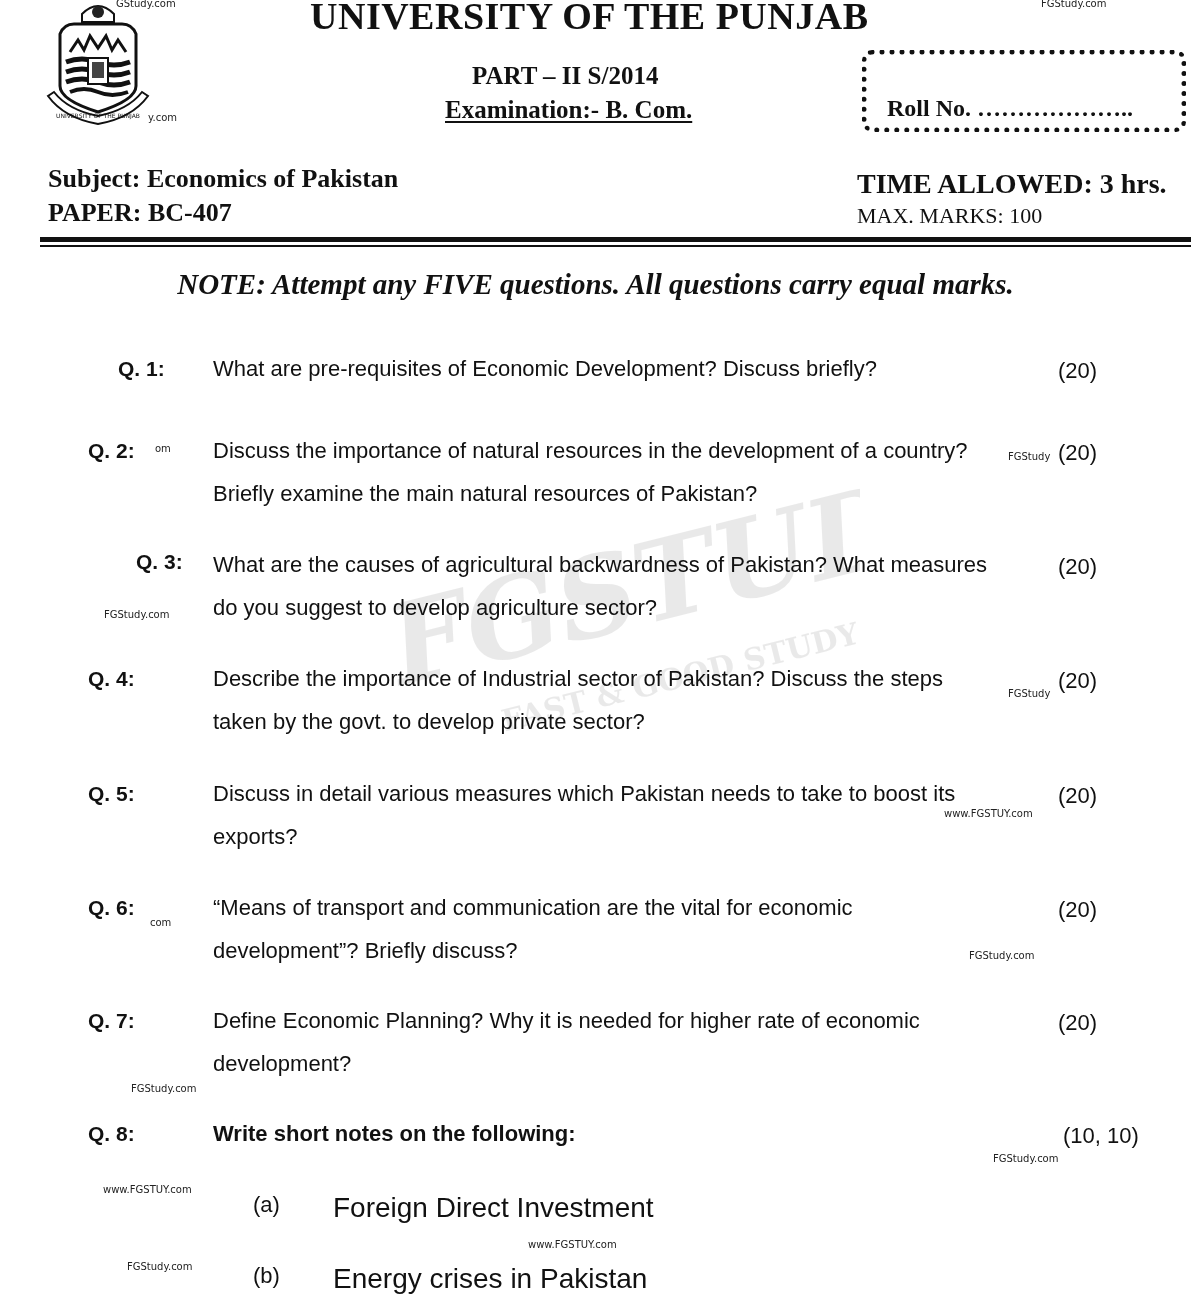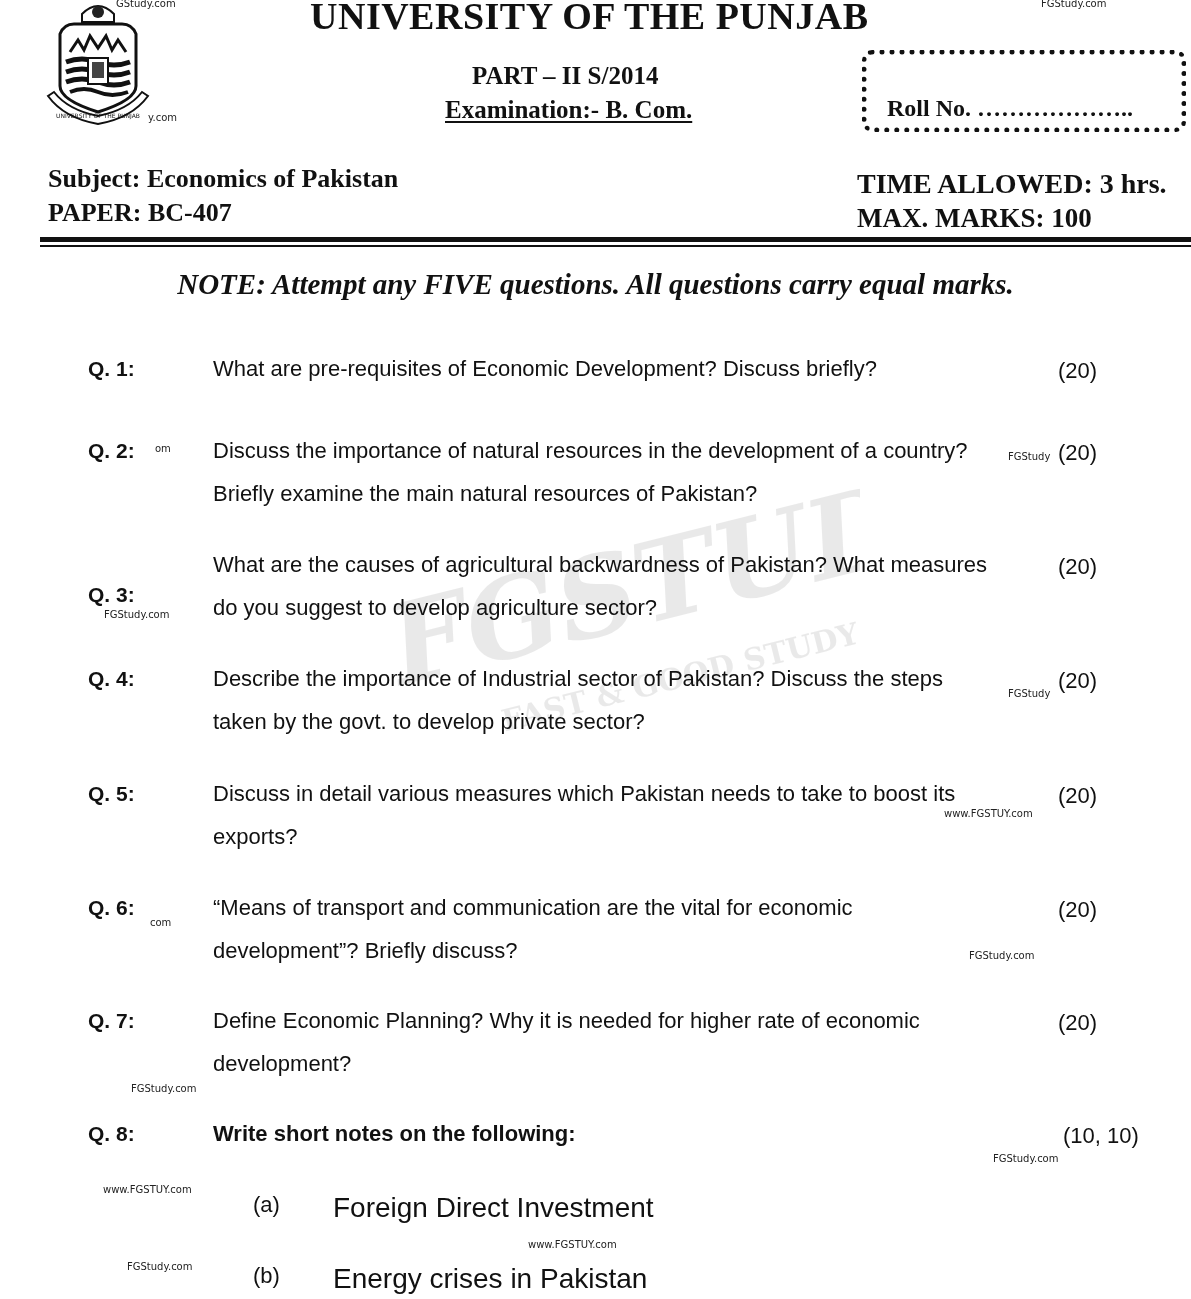--- a/index.html
+++ b/index.html
@@ -14,21 +14,21 @@
   #title { left:310px; top:-6px; font-size:38px; font-weight:bold; letter-spacing:0.5px; white-space:nowrap; }
   #part { left:472px; top:62px; font-size:25px; font-weight:bold; white-space:nowrap;text-align:right; }
   #exam { left:445px; top:96px; font-size:25px; font-weight:bold; text-decoration:underline; text-underline-offset:3px; white-space:nowrap; }
 
   #rollbox { left:862px; top:50px; width:324px; height:82px; border:5px dotted #111; border-radius:10px; box-sizing:border-box; }
   #roll { left:20px; top:40px; font-size:24px; font-weight:bold; white-space:nowrap; }
 
   #subject { left:48px; top:164px; font-size:26px; font-weight:bold; white-space:nowrap; }
   #paper { left:48px; top:198px; font-size:26px; font-weight:bold; white-space:nowrap; }
   #time { left:857px; top:168px; font-size:28px; font-weight:bold; white-space:nowrap; }
-  #marks { left:857px; top:203px; font-size:27px; font-weight:bold; white-space:nowrap; }
+  #marks { left:857px; top:203px; font-size:22px; font-weight:normal; white-space:nowrap; }
 
   #rule1 { left:40px; top:237px; width:1151px; height:5px; background:#111; }
   #rule2 { left:40px; top:245px; width:1151px; height:2px; background:#111; }
 
   #note { left:0; width:1191px; top:268px; text-align:center; font-size:29px; font-style:italic; font-weight:bold; white-space:nowrap; }
 
   .qnum { position:absolute; left:88px; font-family:"Liberation Sans", sans-serif; font-weight:bold; font-size:21px; }
   .qtext { position:absolute; left:213px; width:810px; font-family:"Liberation Sans", sans-serif; font-size:22px; line-height:43px; }
   .qmarks { position:absolute; left:1058px; font-family:"Liberation Sans", sans-serif; font-size:22px; }
 
@@ -75,33 +75,33 @@
 <div id="time" class="abs serif">TIME ALLOWED: 3 hrs.</div>
 <div id="marks" class="abs serif">MAX. MARKS: 100</div>
 
 <div id="rule1" class="abs"></div>
 <div id="rule2" class="abs"></div>
 
 <div id="note" class="abs serif">NOTE: Attempt any FIVE questions. All questions carry equal marks.</div>
 
 <div>
   <div class="question">
-    <div class="qnum" style="top:357px;">Q. 1:</div>
+    <div class="qnum" style="top:357px;margin-left:30px;">Q. 1:</div>
     <div class="qtext" style="top:347px;">What are pre-requisites of Economic Development? Discuss briefly?</div>
     <div class="qmarks" style="top:358px;">(20)</div>
   </div>
 
   <div class="question">
     <div class="qnum" style="top:439px;">Q. 2:</div>
     <div class="qtext" style="top:429px; width:770px;">Discuss the importance of natural resources in the development of a country? Briefly examine the main natural resources of Pakistan?</div>
     <div class="qmarks" style="top:440px;">(20)</div>
   </div>
 
   <div class="question">
-    <div class="qnum" style="top:583px;">Q. 3:</div>
+    <div class="qnum" style="top:550px;margin-left:48px;">Q. 3:</div>
     <div class="qtext" style="top:543px; width:780px;">What are the causes of agricultural backwardness of Pakistan? What measures do you suggest to develop agriculture sector?</div>
     <div class="qmarks" style="top:554px;">(20)</div>
   </div>
 
   <div class="question">
     <div class="qnum" style="top:667px;">Q. 4:</div>
     <div class="qtext" style="top:657px; width:780px;">Describe the importance of Industrial sector of Pakistan? Discuss the steps taken by the govt. to develop private sector?</div>
     <div class="qmarks" style="top:668px;">(20)</div>
   </div>
 

